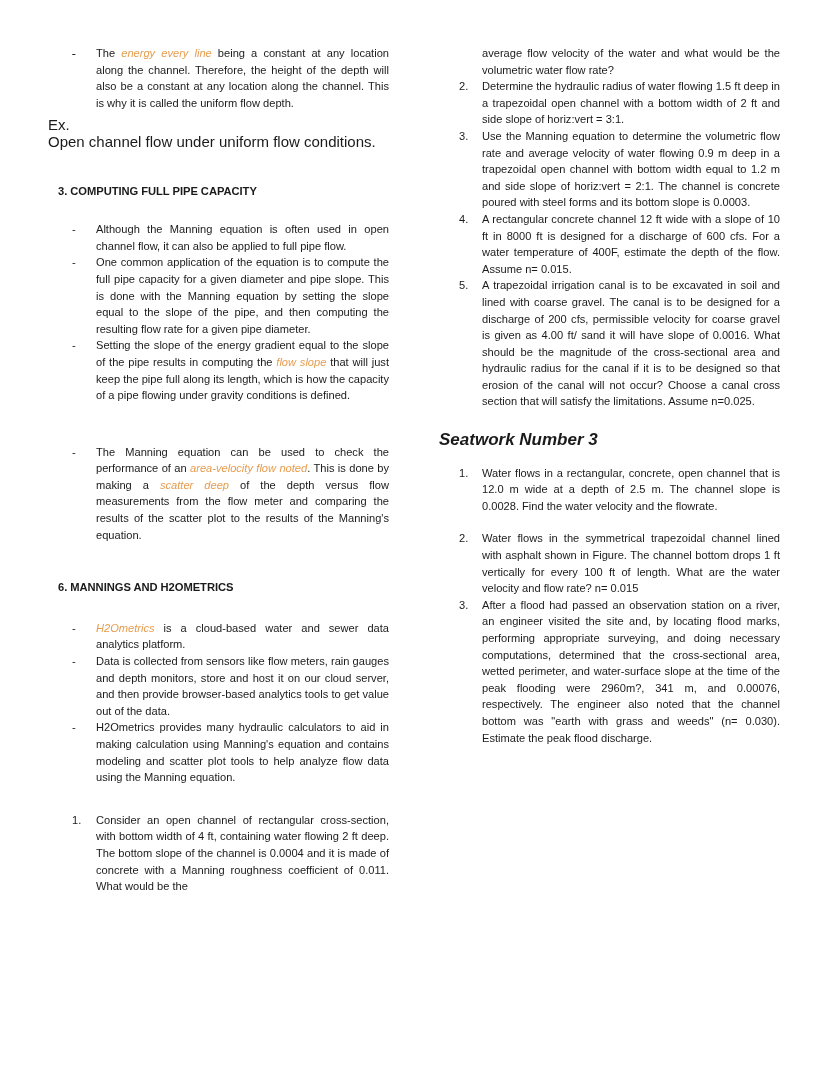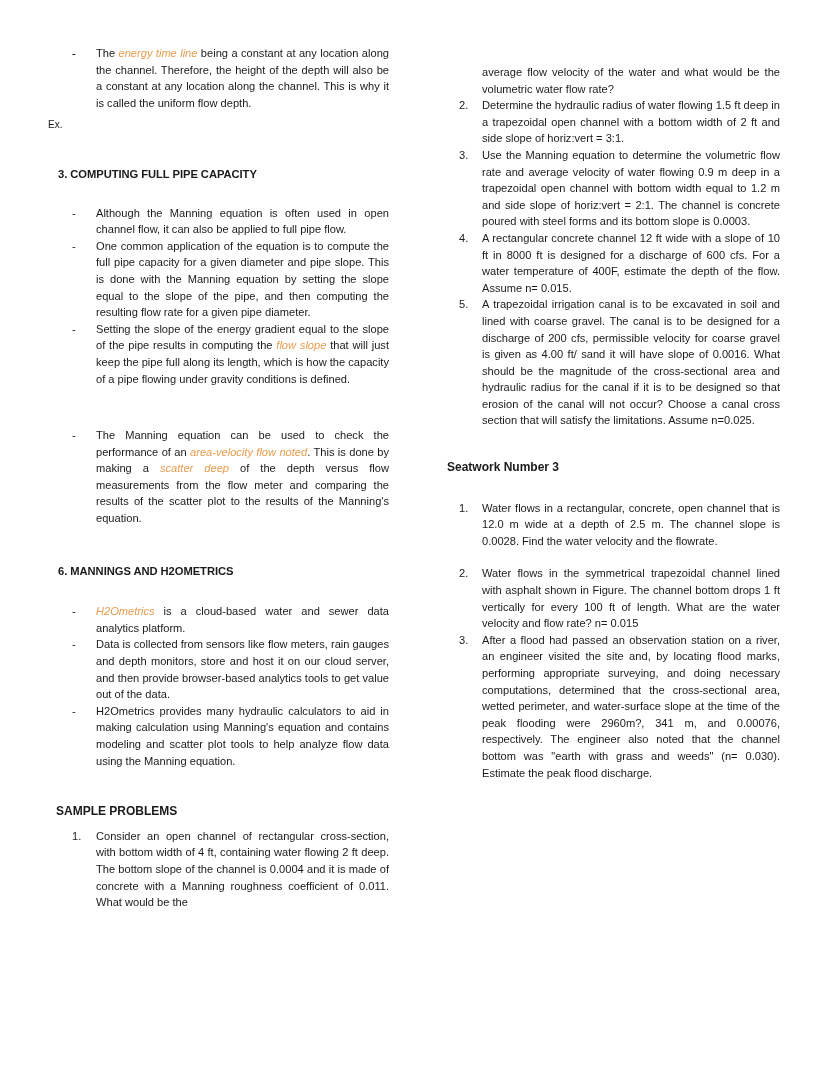--- a/index.html
+++ b/index.html
@@ -27,37 +27,38 @@
     width: 732px;
     display: flex;
     gap: 50px;
     align-items: flex-start;
   }
   .col {
     width: 341px;
     flex: 0 0 341px;
   }
   .plain {
-    font-size: 10px;
+    font-size: 15px;
     line-height: 16.6px;
     margin: 0;
     text-align: left;
   }
   .heading {
     font-size: 11.2px;
     line-height: 16.6px;
     font-weight: bold;
     margin: 10px;
     letter-spacing: -0.05px;
   }
   .heading-italic {
-    font-size: 12px;
+    font-size: 17px;
     line-height: 16.6px;
     font-weight: bold;
-    margin: 8px;
+    font-style: italic;
+    margin: 0;
   }
 
   
   .dash-list {
     list-style: none;
     margin: 0;
     padding: 0;
   }
   .dash-item {
     position: relative;
@@ -120,26 +121,27 @@
   <div class="columns">
 
     <div class="col">
 
       <ul class="dash-list">
         <li class="dash-item">
           <span class="marker">-</span>
         </li>
         <li class="dash-item">
           <span class="marker">-</span>
-          <span>The </span><span class="accent">energy time line</span><span> being a constant at any location along the channel. Therefore, the height of the depth will also be a constant at any location along the channel. This is why it is called the uniform flow depth.</span>
+          <span>The </span><span class="accent">energy every line</span><span> being a constant at any location along the channel. Therefore, the height of the depth will also be a constant at any location along the channel. This is why it is called the uniform flow depth.</span>
         </li>
       </ul>
 
       <div class="sp-6"></div>
       <p class="plain">Ex.</p>
+      <p class="plain">Open channel flow under uniform flow conditions.</p>
 
       <div class="sp-22"></div>
       <p class="heading">3. COMPUTING FULL PIPE CAPACITY</p>
       <div class="sp-12"></div>
 
       <ul class="dash-list">
         <li class="dash-item">
           <span class="marker">-</span>
           <span>Although the Manning equation is often used in open channel flow, it can also be applied to full pipe flow.</span>
         </li>
@@ -176,34 +178,33 @@
           <span class="marker">-</span>
           <span>Data is collected from sensors like flow meters, rain gauges and depth monitors, store and host it on our cloud server, and then provide browser-based analytics tools to get value out of the data.</span>
         </li>
         <li class="dash-item">
           <span class="marker">-</span>
           <span>H2Ometrics provides many hydraulic calculators to aid in making calculation using Manning's equation and contains modeling and scatter plot tools to help analyze flow data using the Manning equation.</span>
         </li>
       </ul>
 
       <div class="sp-26"></div>
-      <p class="heading-italic">SAMPLE PROBLEMS</p>
 
       <ol class="num-list">
         <li class="num-item sample">
           <span class="marker">1.</span>
           <span>Consider an open channel of rectangular cross-section, with bottom width of 4 ft, containing water flowing 2 ft deep. The bottom slope of the channel is 0.0004 and it is made of concrete with a Manning roughness coefficient of 0.011. What would be the</span>
         </li>
       </ol>
 
     </div>
 
     <div class="col">
 
-      <div class="num-item" style="padding-left:43px;margin-top:19px;">
+      <div class="num-item" style="padding-left:43px;">
         <span>average flow velocity of the water and what would be the volumetric water flow rate?</span>
       </div>
 
       <ol class="num-list">
         <li class="num-item">
           <span class="marker">2.</span>
           <span>Determine the hydraulic radius of water flowing 1.5 ft deep in a trapezoidal open channel with a bottom width of 2 ft and side slope of horiz:vert = 3:1.</span>
         </li>
         <li class="num-item">
           <span class="marker">3.</span>

